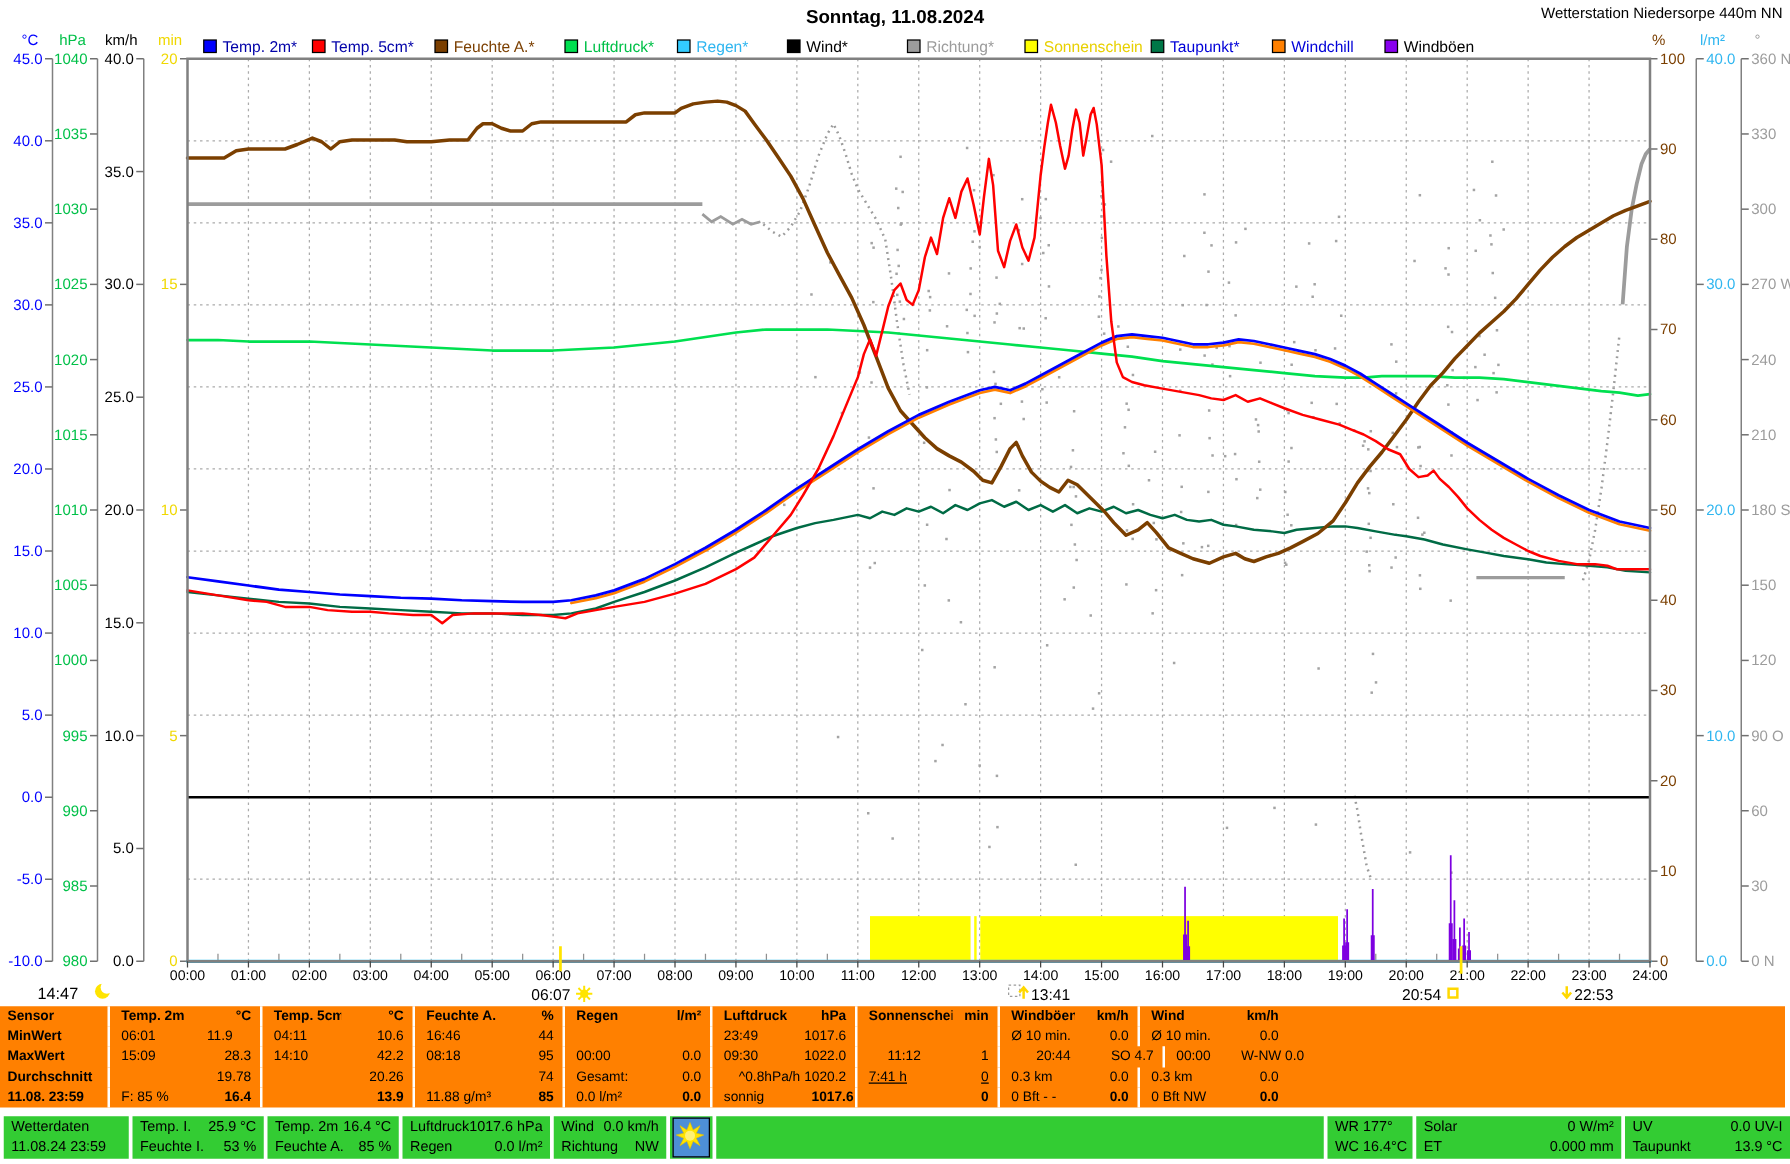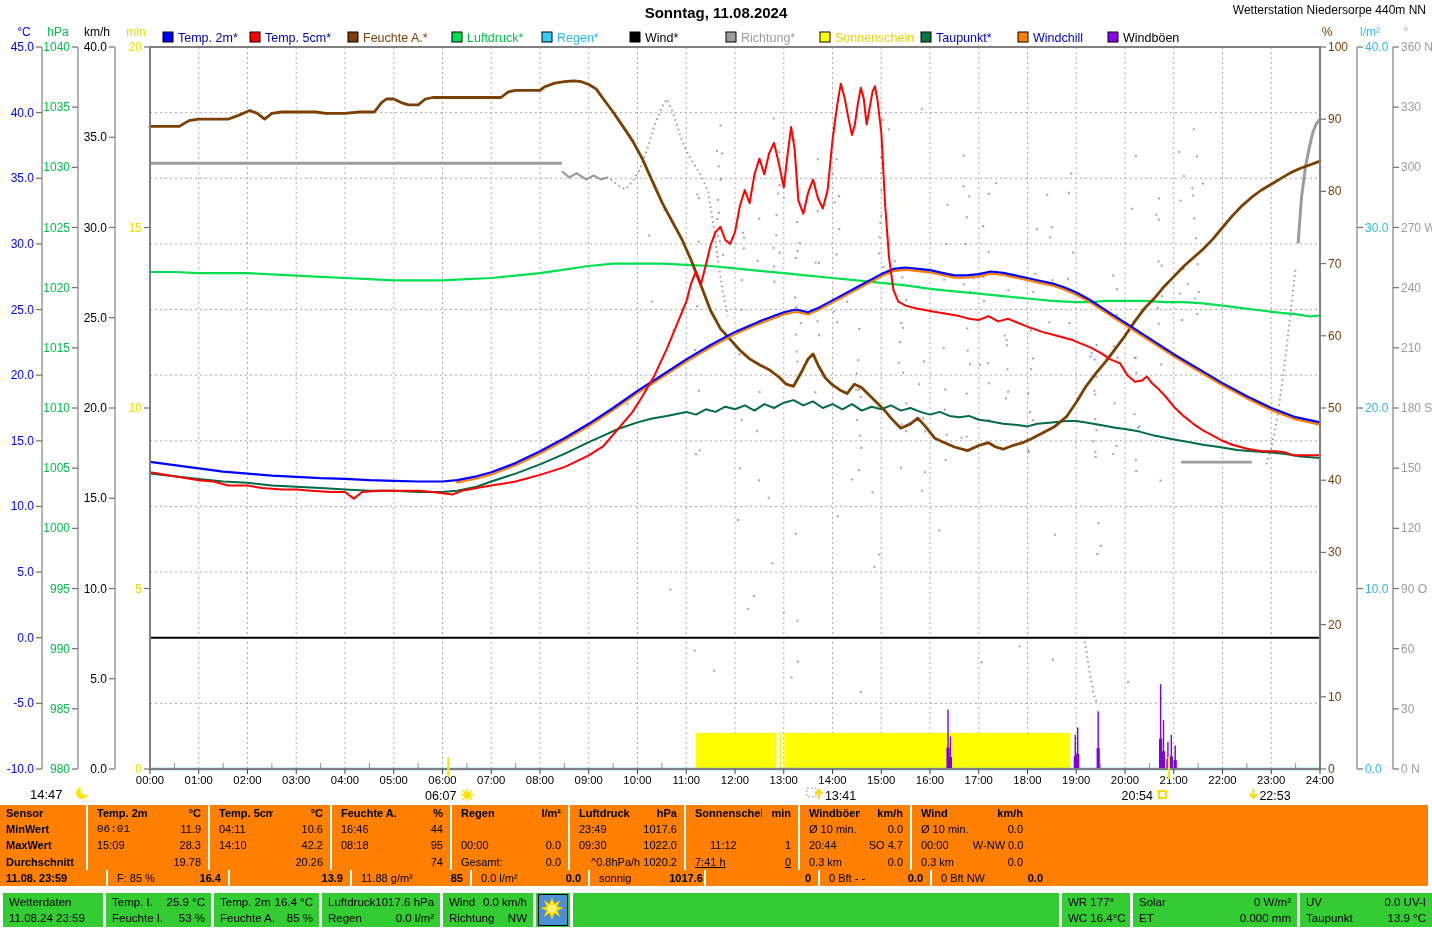--- a/index.html
+++ b/index.html
@@ -746,22 +746,22 @@
         <div class="oval bold" style="width: 50px;">km/h</div>
       </div>
       <div class="ocell sep" style="width: 118px;">
         <div class="olab bold" style="width: 60px;">Wind</div>
         <div class="oval bold" style="width: 58px;">km/h</div>
       </div>
     </div>
     <div class="orow">
       <div class="sensorcol">MinWert</div>
       <div class="ocell sep" style="width: 120px;">
-        <div class="olab" style="width: 62px; font-family: Liberation Mono, monospace;">06:01</div>
-        <div class="oval" style="width: 58px;">11.9</div>
+        <div class="olab" style="width: 62px;">06:01</div>
+        <div class="oval" style="width: 58px; text-align: center;">11.9</div>
       </div>
       <div class="ocell sep" style="width: 120px;">
         <div class="olab" style="width: 62px;">04:11</div>
         <div class="oval" style="width: 58px;">10.6</div>
       </div>
       <div class="ocell sep" style="width: 118px;">
         <div class="olab" style="width: 72px;">16:46</div>
         <div class="oval" style="width: 46px;">44</div>
       </div>
       <div class="ocell sep" style="width: 116px;">
@@ -804,21 +804,21 @@
         <div class="oval" style="width: 54px;">0.0</div>
       </div>
       <div class="ocell sep" style="width: 114px;">
         <div class="olab" style="width: 66px;">09:30</div>
         <div class="oval" style="width: 48px;">1022.0</div>
       </div>
       <div class="ocell sep" style="width: 112px;">
         <div class="olab" style="width: 78px; padding-left: 24px;">11:12</div>
         <div class="oval" style="width: 34px;">1</div>
       </div>
-      <div class="ocell sep" style="width: 110px;">
+      <div class="ocell sep" style="width: 110px; padding-left: 20px;">
         <div class="olab" style="width: 60px;">20:44</div>
         <div class="oval" style="width: 50px;">SO 4.7</div>
       </div>
       <div class="ocell sep" style="width: 118px;">
         <div class="olab" style="width: 60px;">00:00</div>
         <div class="oval" style="width: 58px;">W-NW 0.0</div>
       </div>
     </div>
     <div class="orow">
       <div class="sensorcol">Durchschnitt</div>
@@ -850,21 +850,21 @@
         <div class="olab" style="width: 60px;">0.3 km</div>
         <div class="oval" style="width: 50px;">0.0</div>
       </div>
       <div class="ocell sep" style="width: 118px;">
         <div class="olab" style="width: 60px;">0.3 km</div>
         <div class="oval" style="width: 58px;">0.0</div>
       </div>
     </div>
     <div class="orow">
       <div class="sensorcol">11.08. 23:59</div>
-      <div class="ocell sep" style="width: 120px; margin-left: 20px;">
+      <div class="ocell sep" style="width: 120px;">
         <div class="olab" style="width: 62px;">F: 85 %</div>
         <div class="oval bold" style="width: 58px;">16.4</div>
       </div>
       <div class="ocell sep" style="width: 120px;">
         <div class="olab" style="width: 62px;"></div>
         <div class="oval bold" style="width: 58px;">13.9</div>
       </div>
       <div class="ocell sep" style="width: 118px;">
         <div class="olab" style="width: 72px;">11.88 g/m³</div>
         <div class="oval bold" style="width: 46px;">85</div>

